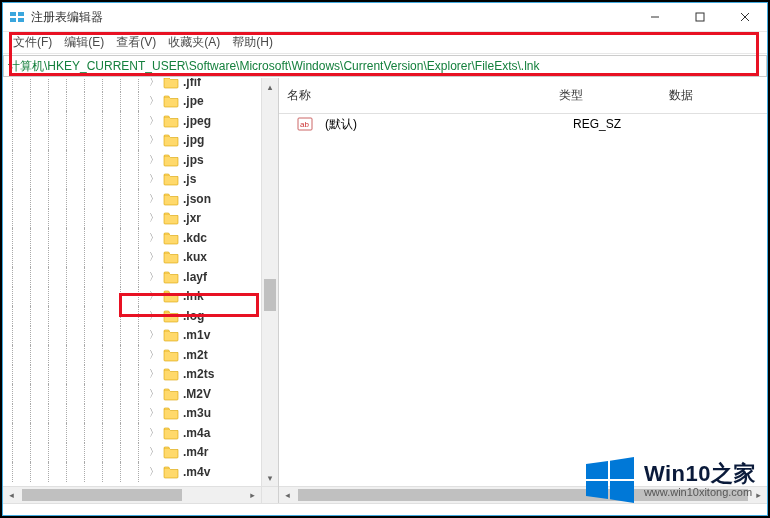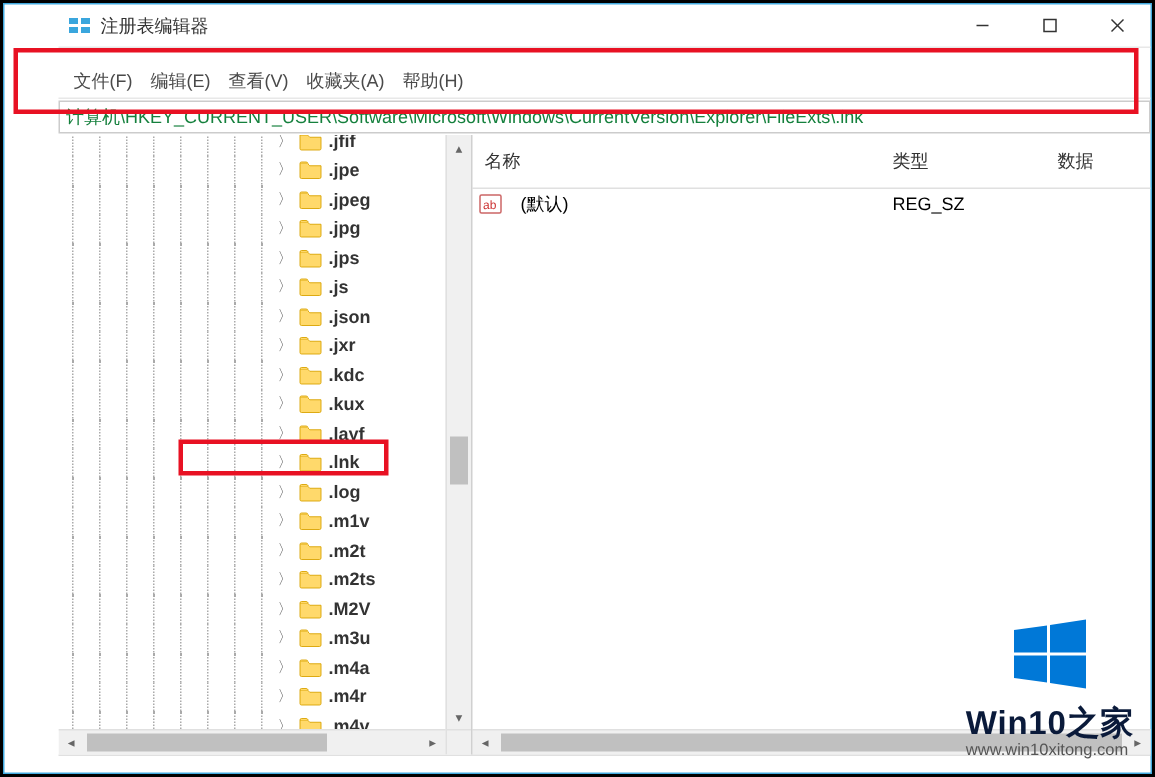--- a/index.html
+++ b/index.html
@@ -1,57 +1,57 @@
 <!DOCTYPE html>
 <html><head>
 <meta charset="utf-8">
 <style>
   * { box-sizing: border-box; font-family: "Microsoft YaHei", "Segoe UI", sans-serif; }
   body { margin: 0; background: #fff; }
   .frame { width: 770px; height: 518px; position: relative; border: 2px solid #000; }
-  .window { position: absolute; left: 0; top: 0; right: 0; bottom: 0; background: #fff; border: 1px solid #42aadf; display: flex; flex-direction: column; padding-left: 36px; }
+  .window { position: absolute; left: 0; top: 0; right: 0; bottom: 0; background: #fff; border: 1px solid #42aadf; display: flex; flex-direction: column; }
   .titlebar { height: 29px; display: flex; align-items: center; border-bottom: 1px solid #e8e8e8; }
   .app-icon { width: 16px; height: 16px; margin: 0 6px; }
   .app-icon svg { width: 16px; height: 16px; }
   .title-text { font-size: 12px; color: #333; flex: 1; }
   .win-btns { display: flex; height: 100%; }
   .win-btn { width: 45px; display: flex; align-items: center; justify-content: center; color: #555; }
-  .menubar { height: 22px; display: flex; align-items: center; padding: 0 4px; border-bottom: 1px solid #e8e8e8; margin-top: 12px; }
+  .menubar { height: 22px; display: flex; align-items: center; padding: 0 4px; border-bottom: 1px solid #e8e8e8; }
   .menu-item { font-size: 12px; color: #4a4a4a; padding: 0 6px; }
   .addrbar { height: 22px; border: 1px solid #ccc; margin: 1px 0; display: flex; align-items: center; padding: 0 4px; font-size: 12px; color: #15803d; }
   .client { flex: 1; display: flex; min-height: 0; }
   .tree { width: 276px; border-right: 1px solid #d0d0d0; overflow: hidden; position: relative; }
   .tree-inner { position: absolute; top: -6px; left: 0; right: 0; }
   .tree-row { height: 19.5px; display: flex; align-items: center; font-size: 12px; color: #333; position: relative; }
   .indent { display: inline-block; width: 18px; height: 100%; position: relative; }
   .vline::before { content: ""; position: absolute; left: 9px; top: 0; bottom: 0; border-left: 1px dotted #aaa; }
   .expander { width: 14px; height: 14px; display: inline-flex; align-items: center; justify-content: center; color: #666; font-size: 10px; margin-right: 2px; }
   .folder-icon { width: 16px; height: 14px; margin-right: 4px; }
   .folder-icon svg { width: 16px; height: 14px; display: block; }
   .tree-label { white-space: nowrap; font-weight: bold; }
   .list { flex: 1; display: flex; flex-direction: column; font-size: 12px; }
   .list-header { display: flex; border-bottom: 1px solid #e0e0e0; height: 36px; align-items: center; color: #333; }
   .col-name { width: 280px; padding-left: 8px; }
   .col-type { width: 110px; }
   .col-data { flex: 1; }
-  .list-row { display: flex; height: 20px; align-items: center; }
+  .list-row { display: flex; height: 20px; align-items: center; margin-left: 14px; }
   .val-icon { width: 16px; height: 16px; margin: 0 4px 0 4px; }
   .val-icon svg { width: 16px; height: 16px; }
   .scrollbar-v { width: 17px; background: #f0f0f0; border-left: 1px solid #e0e0e0; display: flex; flex-direction: column; }
   .sb-arrow { height: 17px; display: flex; align-items: center; justify-content: center; color: #666; font-size: 9px; }
   .sb-track { flex: 1; position: relative; }
   .sb-thumb { position: absolute; left: 2px; right: 2px; background: #c0c0c0; }
   .statusbar { height: 12px; border-top: 1px solid #e0e0e0; }
   .scrollbar-h { height: 17px; background: #f0f0f0; border-top: 1px solid #e0e0e0; display: flex; align-items: center; }
   .sb-arrow-h { width: 17px; display: flex; align-items: center; justify-content: center; color: #666; font-size: 9px; }
   .sb-track-h { flex: 1; position: relative; height: 100%; }
   .sb-thumb-h { position: absolute; top: 2px; bottom: 2px; background: #c0c0c0; }
   .bottom-row { display: flex; }
   .red-box { position: absolute; border: 3px solid #e81123; pointer-events: none; }
-  .watermark { position: absolute; right: 12px; bottom: 10px; display: flex; align-items: center; gap: 8px; pointer-events: none; flex-direction: column; }
+  .watermark { position: absolute; right: 12px; bottom: 10px; display: flex; align-items: center; gap: 8px; pointer-events: none; }
   .wm-logo svg { width: 52px; height: 52px; display: block; }
   .wm-text { line-height: 1.1; color: #0a1a3a; }
   .wm-main { font-size: 22px; font-weight: 600; letter-spacing: 0.5px; }
   .wm-sub { font-size: 11px; color: #555; }
 </style>
 </head>
 <body>
 
 <div class="frame">
   <div class="window">

